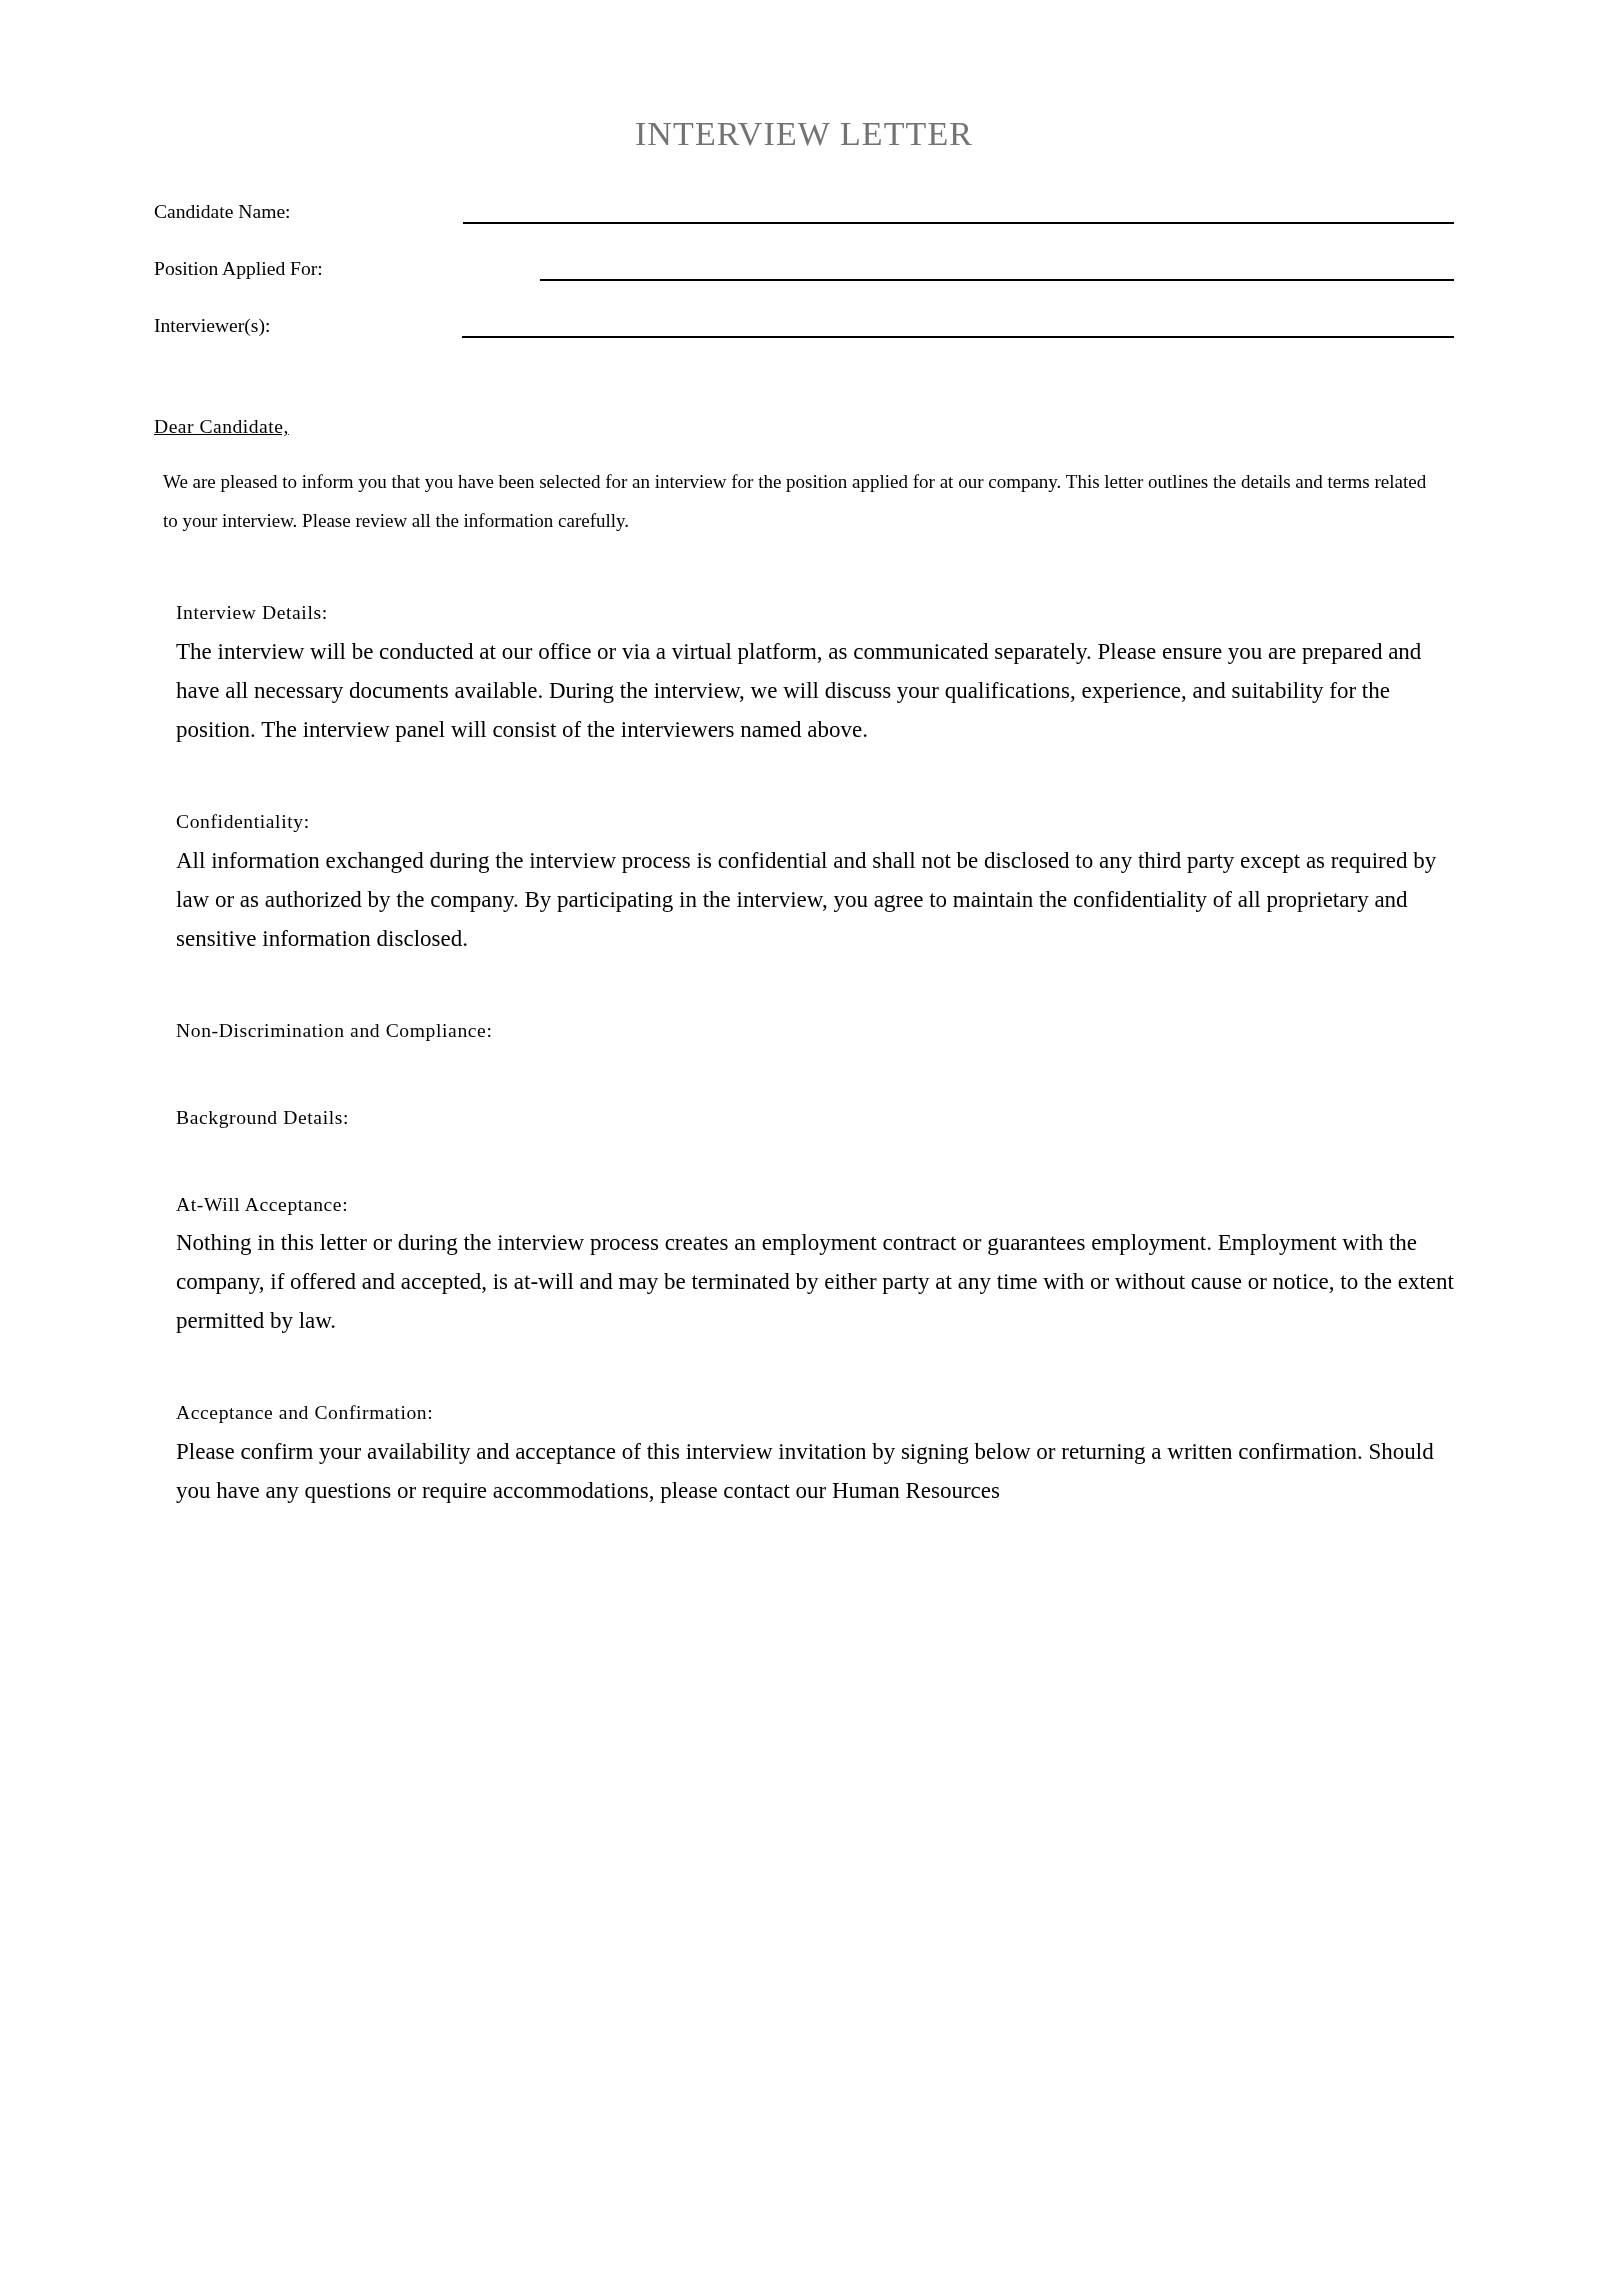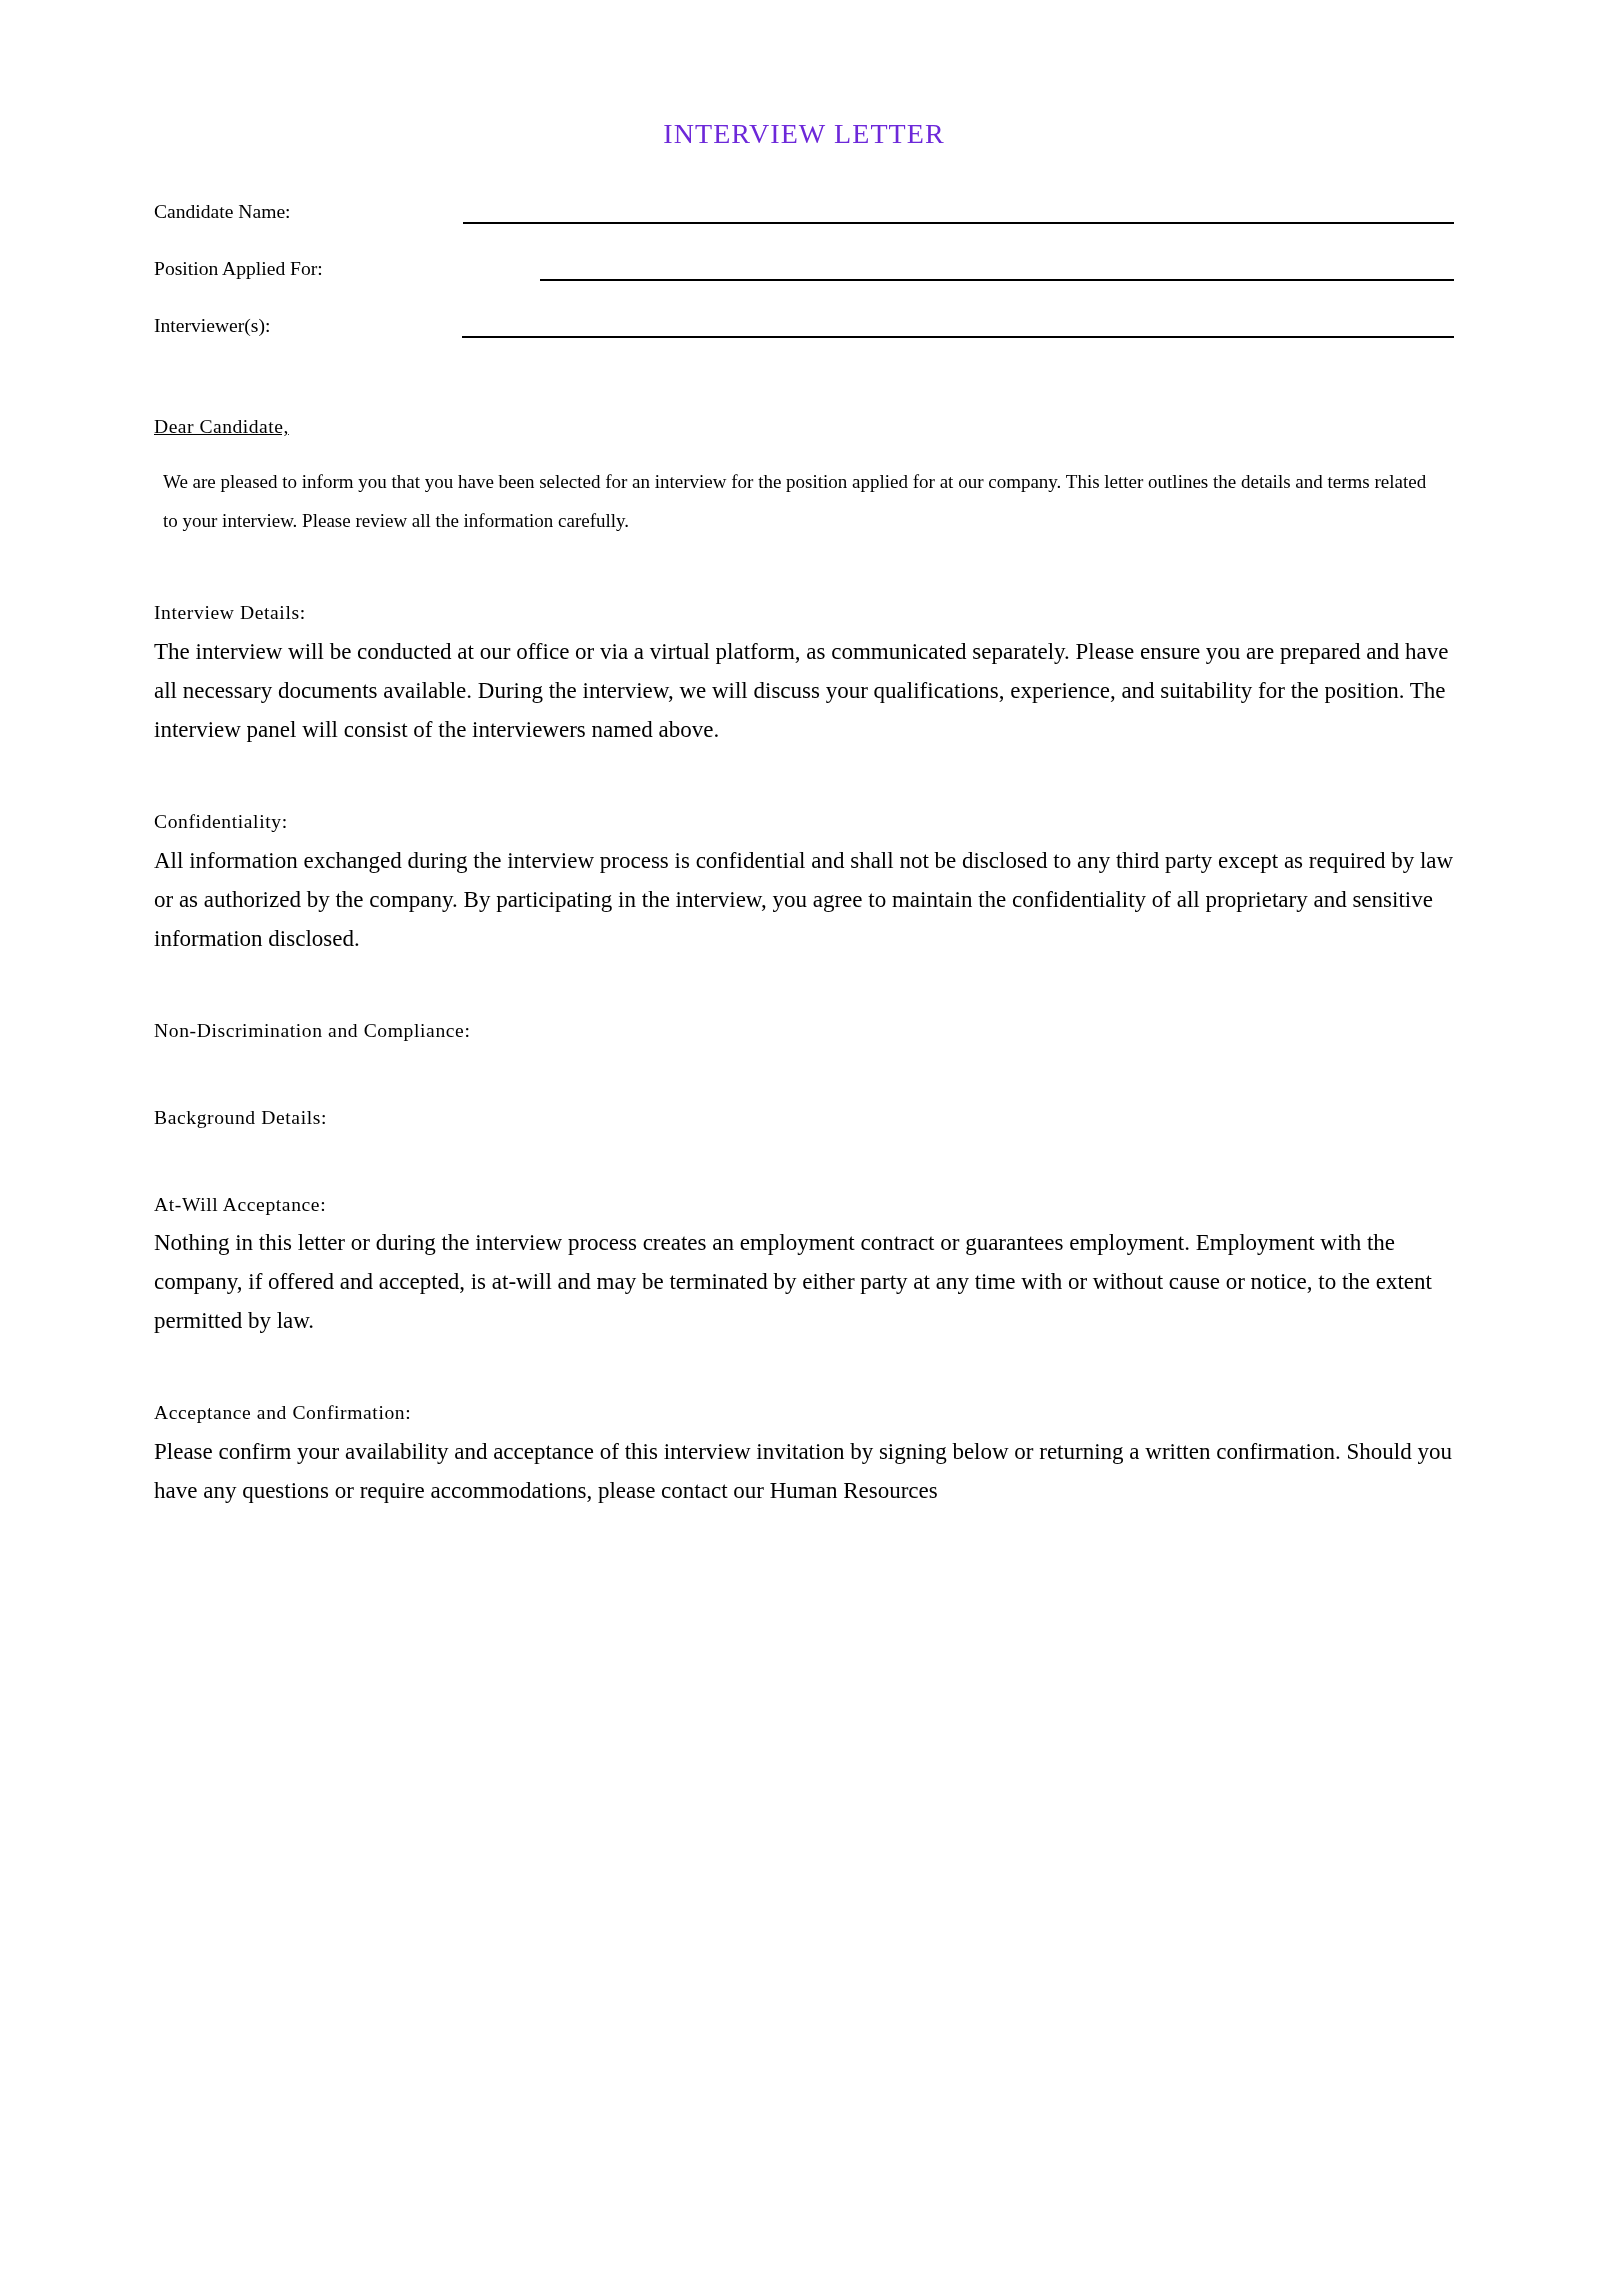--- a/index.html
+++ b/index.html
@@ -25,27 +25,27 @@
   .content {
     position: absolute;
     left: 154px;
     top: 0;
     width: 1300px;
   }
 
   
   .doc-title {
     text-align: center;
-    font-size: 28px;
+    font-size: 34px;
     line-height: 35px;
     letter-spacing: 1.1px;
     font-weight: normal;
     margin: 0;
     padding-top: 116px;
-    color: #6d28d9;
+    color: #737373;
   }
 
   
   .form-block {
     margin-top: 48px;
   }
   .form-row {
     position: relative;
     height: 57px;
   }
@@ -82,20 +82,21 @@
     font-size: 19px;
     line-height: 39px;
     margin: 9px;
     text-align: left;
   }
   .para.intro {
     padding-top: 11.8px;
   }
   .section {
     margin-top: 58px;
+    margin-left: 22px;
   }
   .section-heading {
     font-size: 19.6px;
     line-height: 29px;
     letter-spacing: 0.6px;
     font-weight: normal;
     margin: 0 0 4.9px 0;
   }
   .section-body {
     font-size: 23px;

